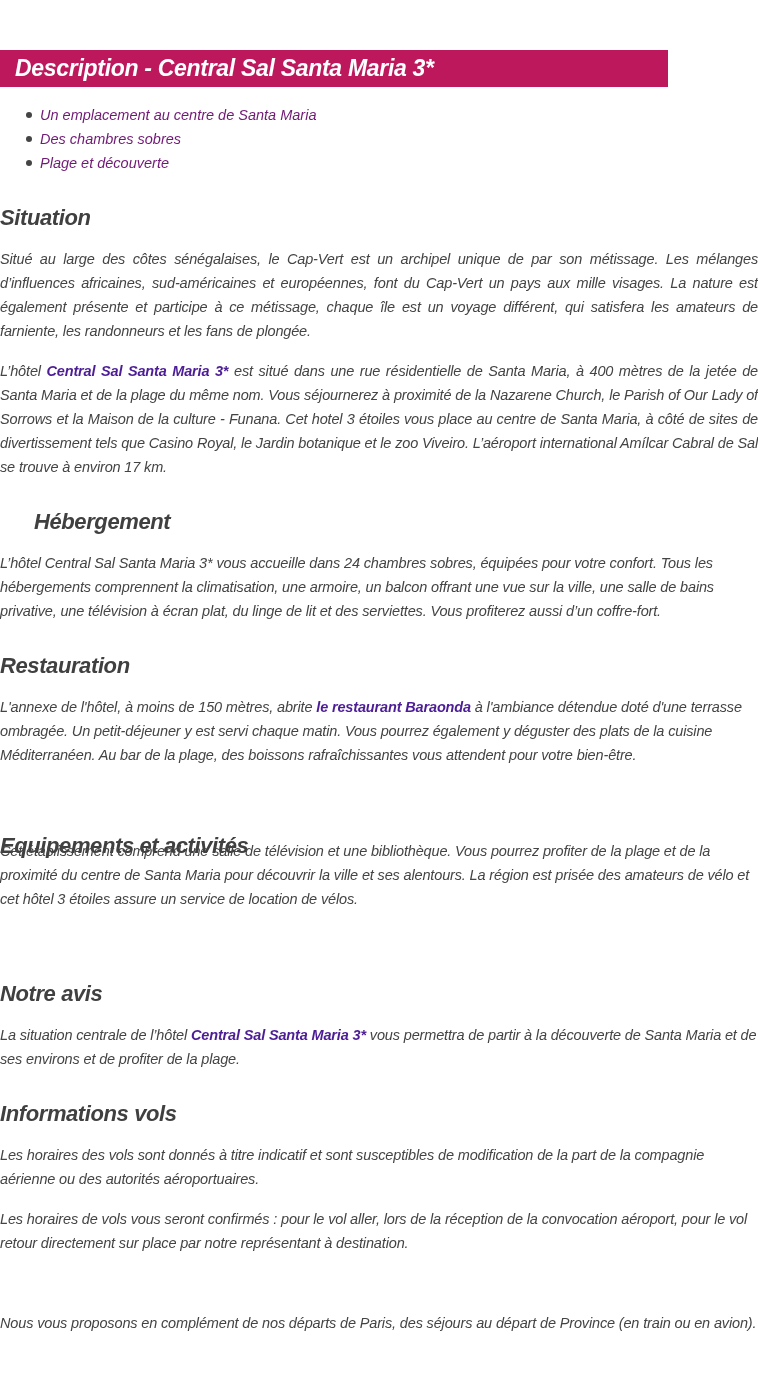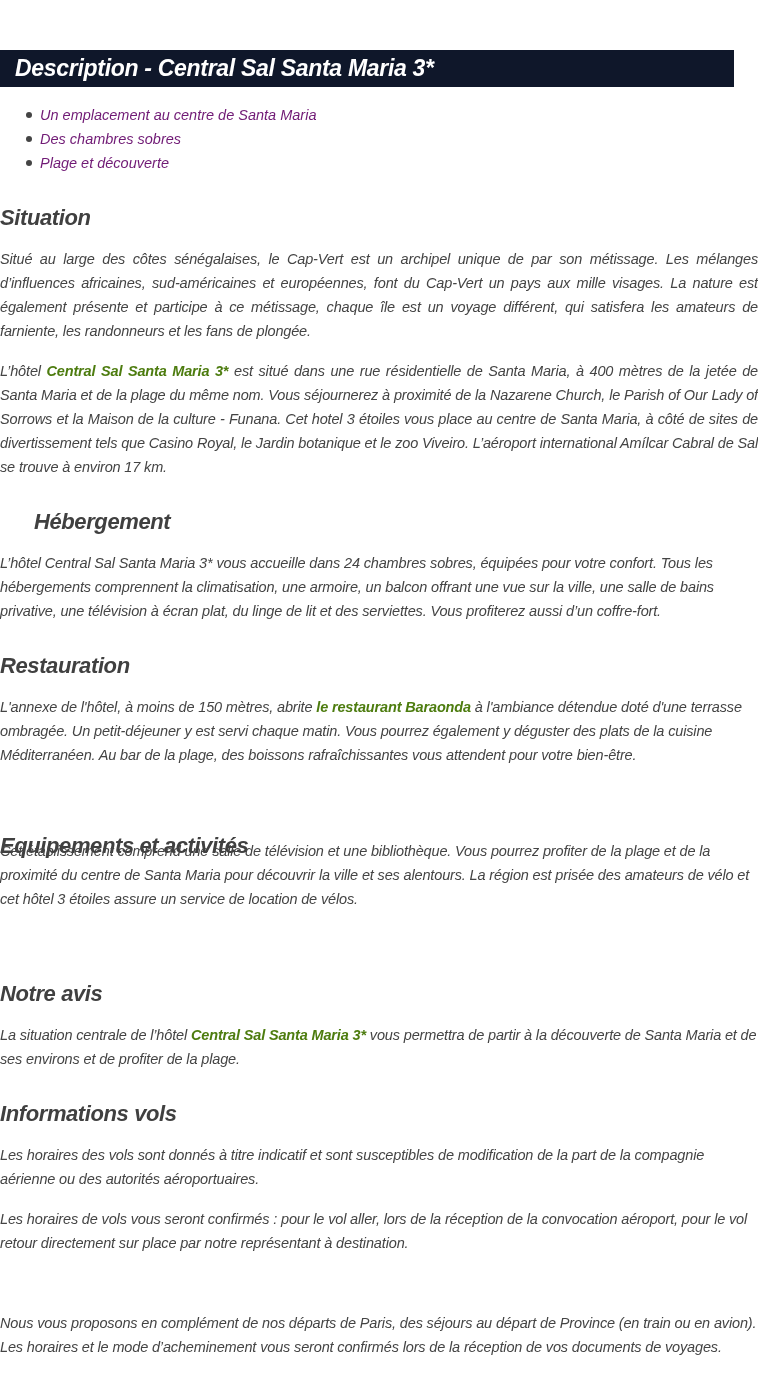--- a/index.html
+++ b/index.html
@@ -7,22 +7,22 @@
       width: 758px;
       height: 1375px;
       position: relative;
       font-family: "DejaVu Sans", sans-serif;
       color: #444444;
       overflow: hidden;
     }
     .banner {
       position: absolute;
       left: 0; top: 50px;
-      width: 734px; height: 37px;
-      background: #0f172a;
+      width: 668px; height: 37px;
+      background: #be185d;
     }
     .banner-title {
       position: absolute;
       left: 15px; top: 3px;
       margin: 0;
       font-family: "Liberation Sans", sans-serif;
       font-style: italic;
       font-weight: bold;
       font-size: 23px;
       line-height: 31px;
@@ -73,21 +73,21 @@
       width: 758px;
       margin: 0;
       font-family: "Liberation Sans", sans-serif;
       font-style: italic;
       font-size: 14.5px;
       line-height: 24px;
       color: #444444;
       letter-spacing: -0.15px;
     }
     .para.justify { text-align: justify; }
-    .para b { font-weight: bold; color: #4d7c0f; }
+    .para b { font-weight: bold; color: #4c1d95; }
   </style>
 </head>
 <body>
 
 <div class="banner">
   <h1 class="banner-title">Description - Central Sal Santa Maria 3*</h1>
 </div>
 
 <ul class="highlights">
   <li><span class="bullet"></span><span>Un emplacement au centre de Santa Maria</span></li>
@@ -107,13 +107,13 @@
 
 <h2 class="section-title" style="top:795px;margin-top:36px;">Equipements et activités</h2>
 <p class="para" style="top:839px;">Cet établissement comprend une salle de télévision et une bibliothèque. Vous pourrez profiter de la plage et de la proximité du centre de Santa Maria pour découvrir la ville et ses alentours. La région est prisée des amateurs de vélo et cet hôtel 3 étoiles assure un service de location de vélos.</p>
 
 <h2 class="section-title" style="top:979px;">Notre avis</h2>
 <p class="para" style="top:1023px;"><span>La situation centrale de l’hôtel </span><b>Central Sal Santa Maria 3*</b><span> vous permettra de partir à la découverte de Santa Maria et de ses environs et de profiter de la plage.</span></p>
 
 <h2 class="section-title" style="top:1099px;">Informations vols</h2>
 <p class="para" style="top:1143px;">Les horaires des vols sont donnés à titre indicatif et sont susceptibles de modification de la part de la compagnie aérienne ou des autorités aéroportuaires.</p>
 <p class="para" style="top:1207px;">Les horaires de vols vous seront confirmés : pour le vol aller, lors de la réception de la convocation aéroport, pour le vol retour directement sur place par notre représentant à destination.</p>
-<p class="para" style="top:1311px;"><span>Nous vous proposons en complément de nos départs de Paris, des séjours au départ de Province (en train ou en avion).</span><br><span>Les horaires et le mode d’acheminement vous seront confirmés lors de la réception de vos documents de voyages.</span></p>
+<p class="para" style="top:1311px;"><span>Nous vous proposons en complément de nos départs de Paris, des séjours au départ de Province (en train ou en avion).</span><br></p>
 
 </body></html>

